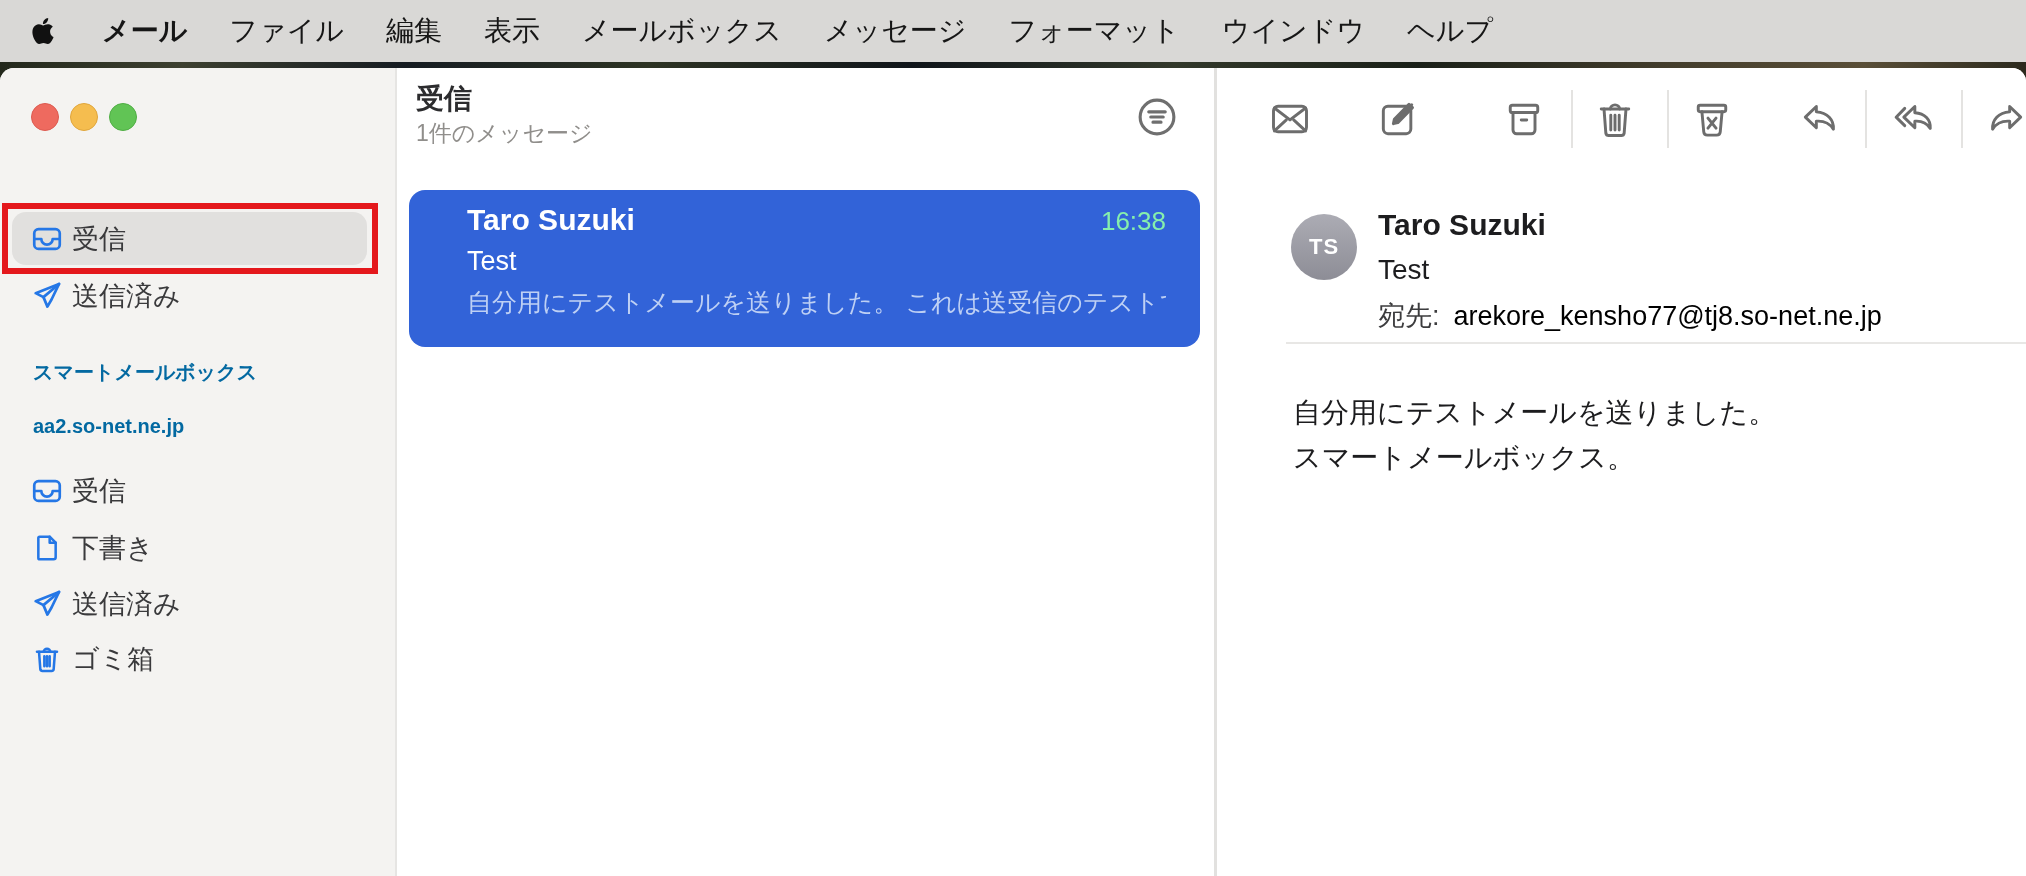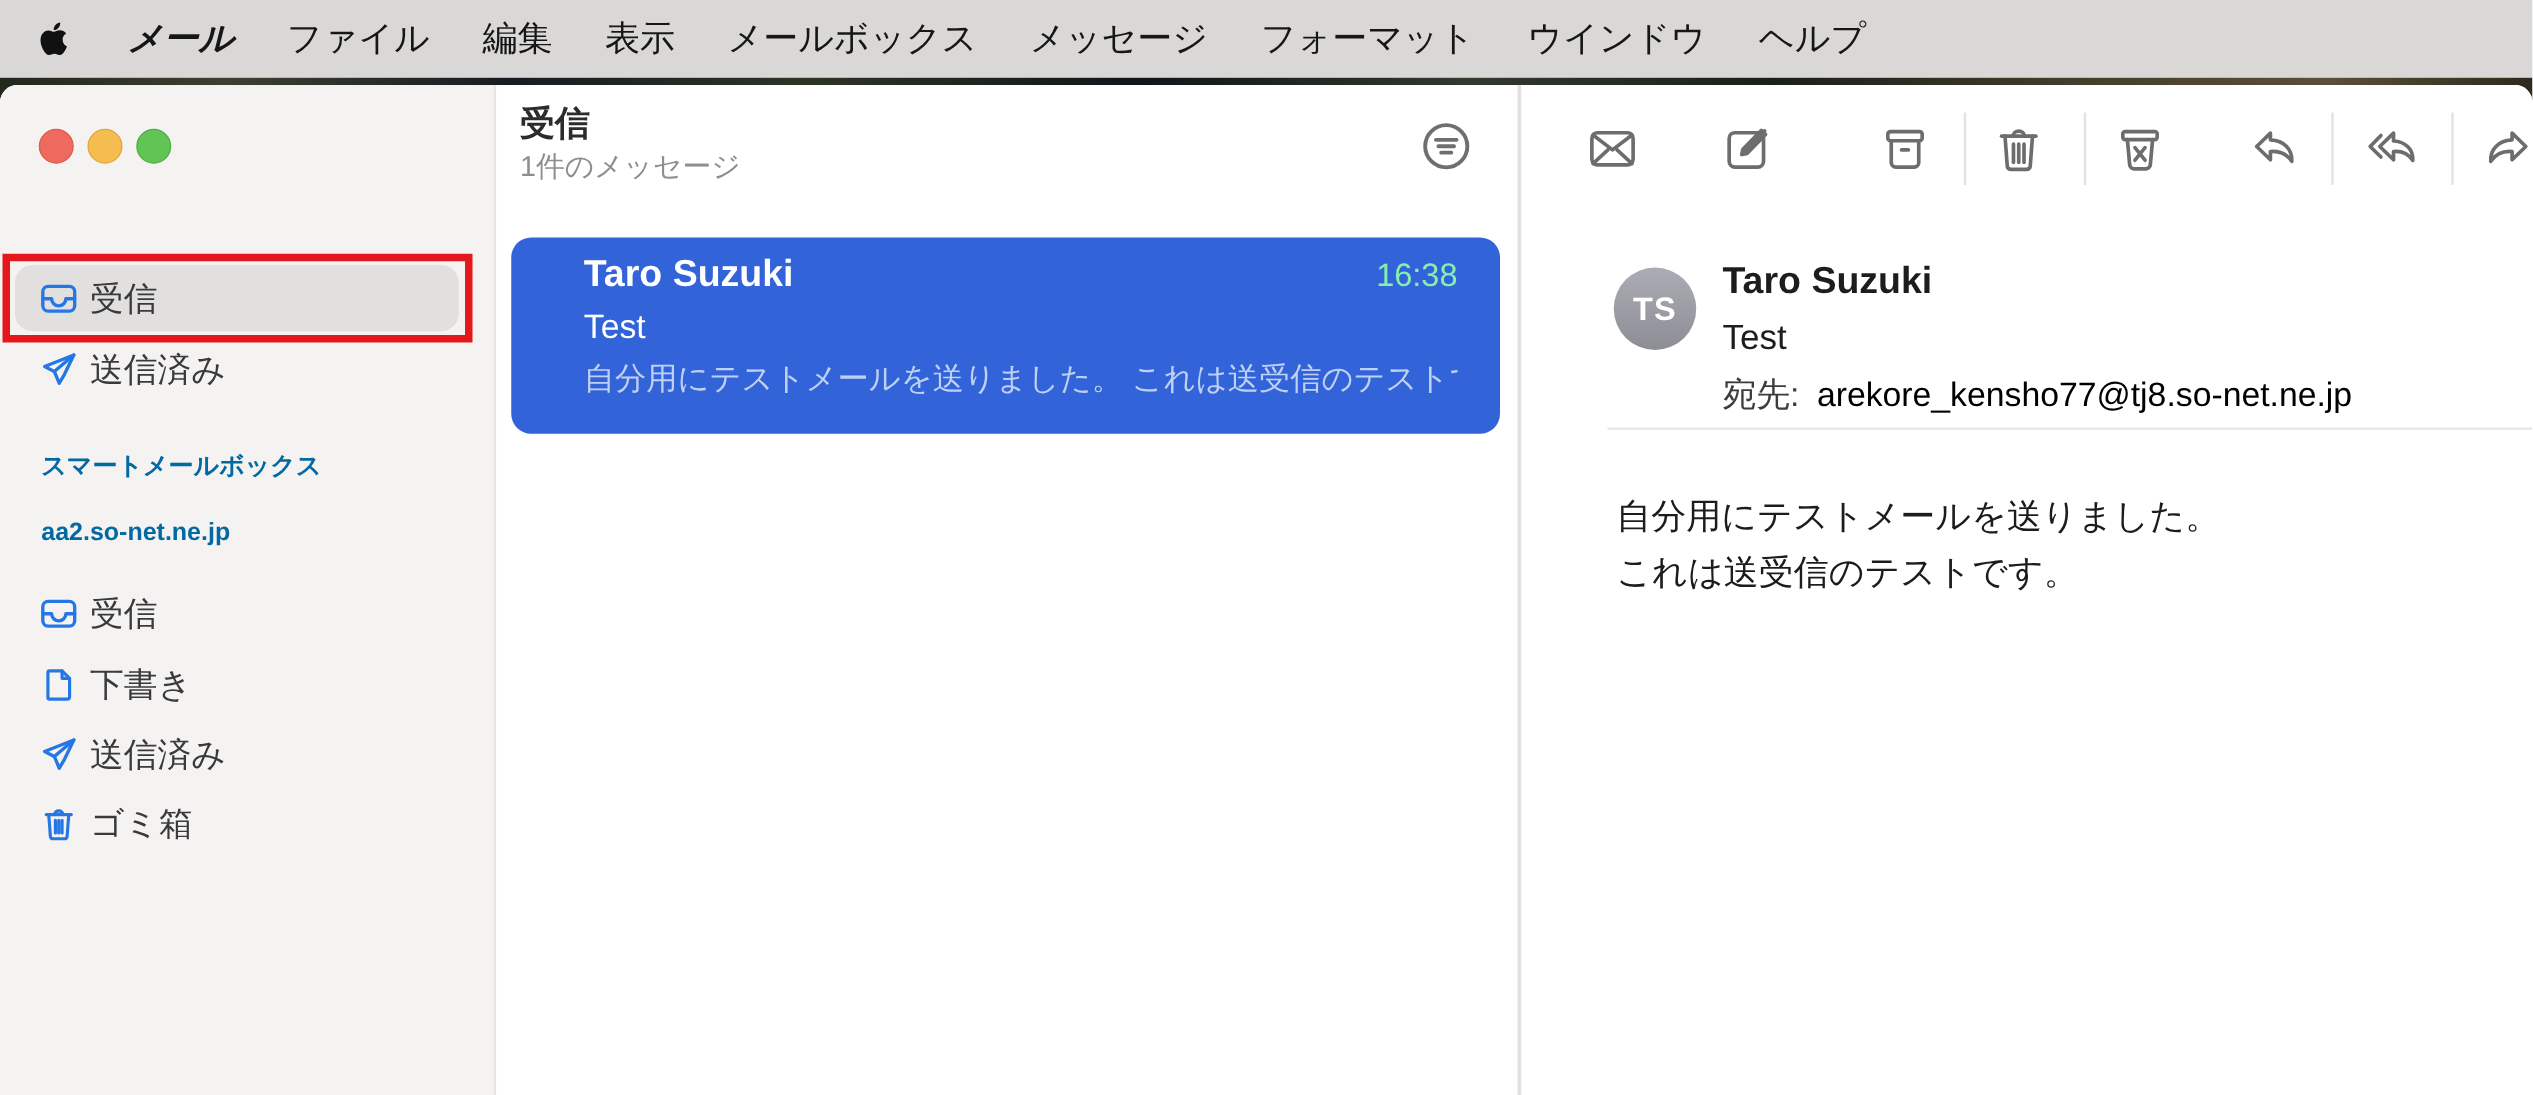--- a/index.html
+++ b/index.html
@@ -11,21 +11,21 @@
   }
   
   .menubar{
     position:absolute;top:0;left:0;right:0;height:62px;
     background:#d9d8d6;display:flex;align-items:center;
     padding-left:30px;box-sizing:border-box;gap:42px;
     font-size:28px;color:#161616;z-index:5;
   }
   .menubar .apple{width:30px;height:36px;display:flex;align-items:center;}
   .menubar .mi{white-space:nowrap;cursor:default;}
-  .menubar .mi.active-app{font-weight:700;font-style:italic;}
+  .menubar .mi.active-app{font-weight:700;}
   
   .wallpaper{
     position:absolute;top:62px;left:0;right:0;height:18px;
     background:linear-gradient(90deg,#23281c 0%,#3d4030 9%,#161c22 20%,#2e3424 32%,#10151a 45%,#33392b 58%,#1a2018 70%,#433d2c 82%,#5a4f38 92%,#2c2a1e 100%);
   }
   
   .window{
     position:absolute;top:68px;left:0;right:0;bottom:0;
     background:#ffffff;border-radius:14px 14px 0 0;overflow:hidden;
   }
@@ -76,21 +76,21 @@
   .msg-preview{margin-top:9px;font-size:25px;color:#bed0f4;white-space:nowrap;overflow:hidden;}
   
   .viewpane{position:absolute;top:0;bottom:0;left:1220px;width:806px;background:#ffffff;}
   .tb-ic{position:absolute;top:29px;width:44px;height:44px;cursor:pointer;}
   .tb-sep{position:absolute;top:22px;width:2px;height:58px;background:#e4e3e1;}
   .avatar{
     position:absolute;left:71px;top:146px;width:66px;height:66px;border-radius:50%;
     background:linear-gradient(#abauff 0,#ab 0) ;
     background:linear-gradient(180deg,#acacb4 0%,#8d8d96 100%);
     display:flex;align-items:center;justify-content:center;
-    color:#ffffff;font-size:26px;font-weight:600;letter-spacing:1px;
+    color:#ffffff;font-size:22px;font-weight:600;letter-spacing:1px;
   }
   .vw-sender{position:absolute;left:158px;top:140px;font-size:30px;font-weight:700;color:#1d1d1f;}
   .vw-subject{position:absolute;left:158px;top:186px;font-size:28px;color:#1d1d1f;}
   .vw-toline{position:absolute;left:158px;top:230px;font-size:27px;color:#3c3c3e;}
   .vw-toline .addr{color:#000000;margin-left:14px;}
   .vw-divider{position:absolute;left:66px;right:0;top:274px;height:2px;background:#e8e7e5;}
   .vw-body{position:absolute;left:73px;top:322px;font-size:28px;line-height:45px;color:#1c1c1e;}
   svg{display:block;}
 </style>
 </head>
@@ -274,16 +274,16 @@
     <div class="avatar">TS</div>
     <div class="vw-sender">Taro Suzuki</div>
     <div class="vw-subject">Test</div>
     <div class="vw-toline">
       <span>宛先:</span><span class="addr">arekore_kensho77@tj8.so-net.ne.jp</span>
     </div>
     <div class="vw-divider"></div>
 
     <div class="vw-body">
       <div>自分用にテストメールを送りました。</div>
-      <div>これは送受信のテストです。</div>
+      <div>スマートメールボックス。</div>
     </div>
   </div>
 </div>
 
 </body></html>

